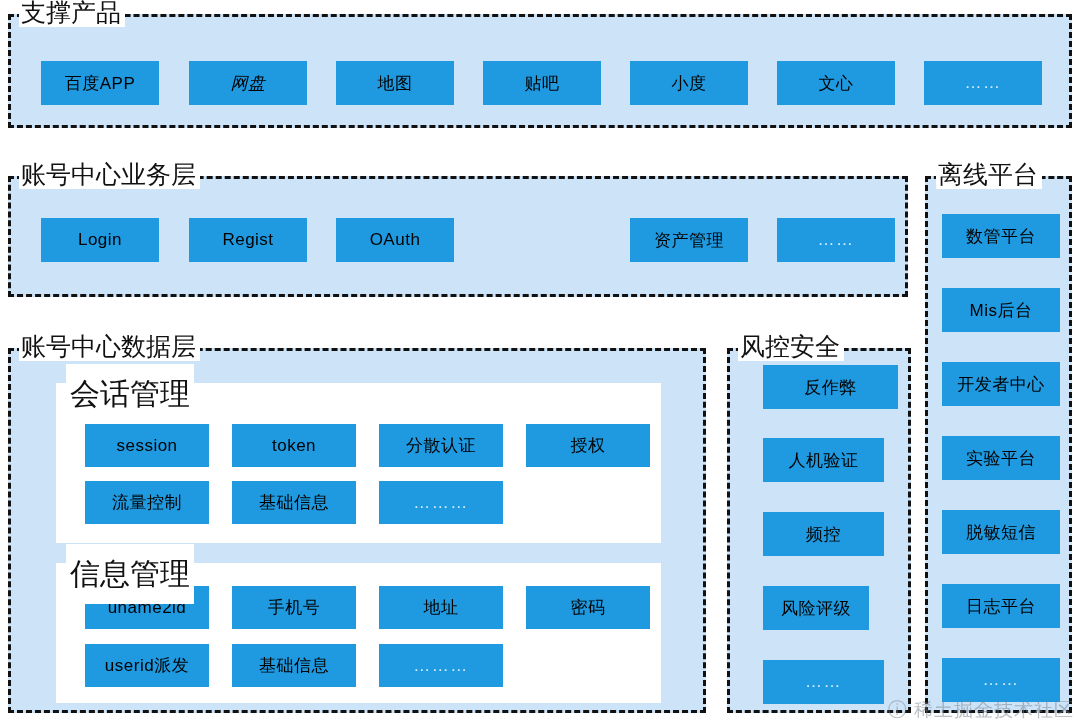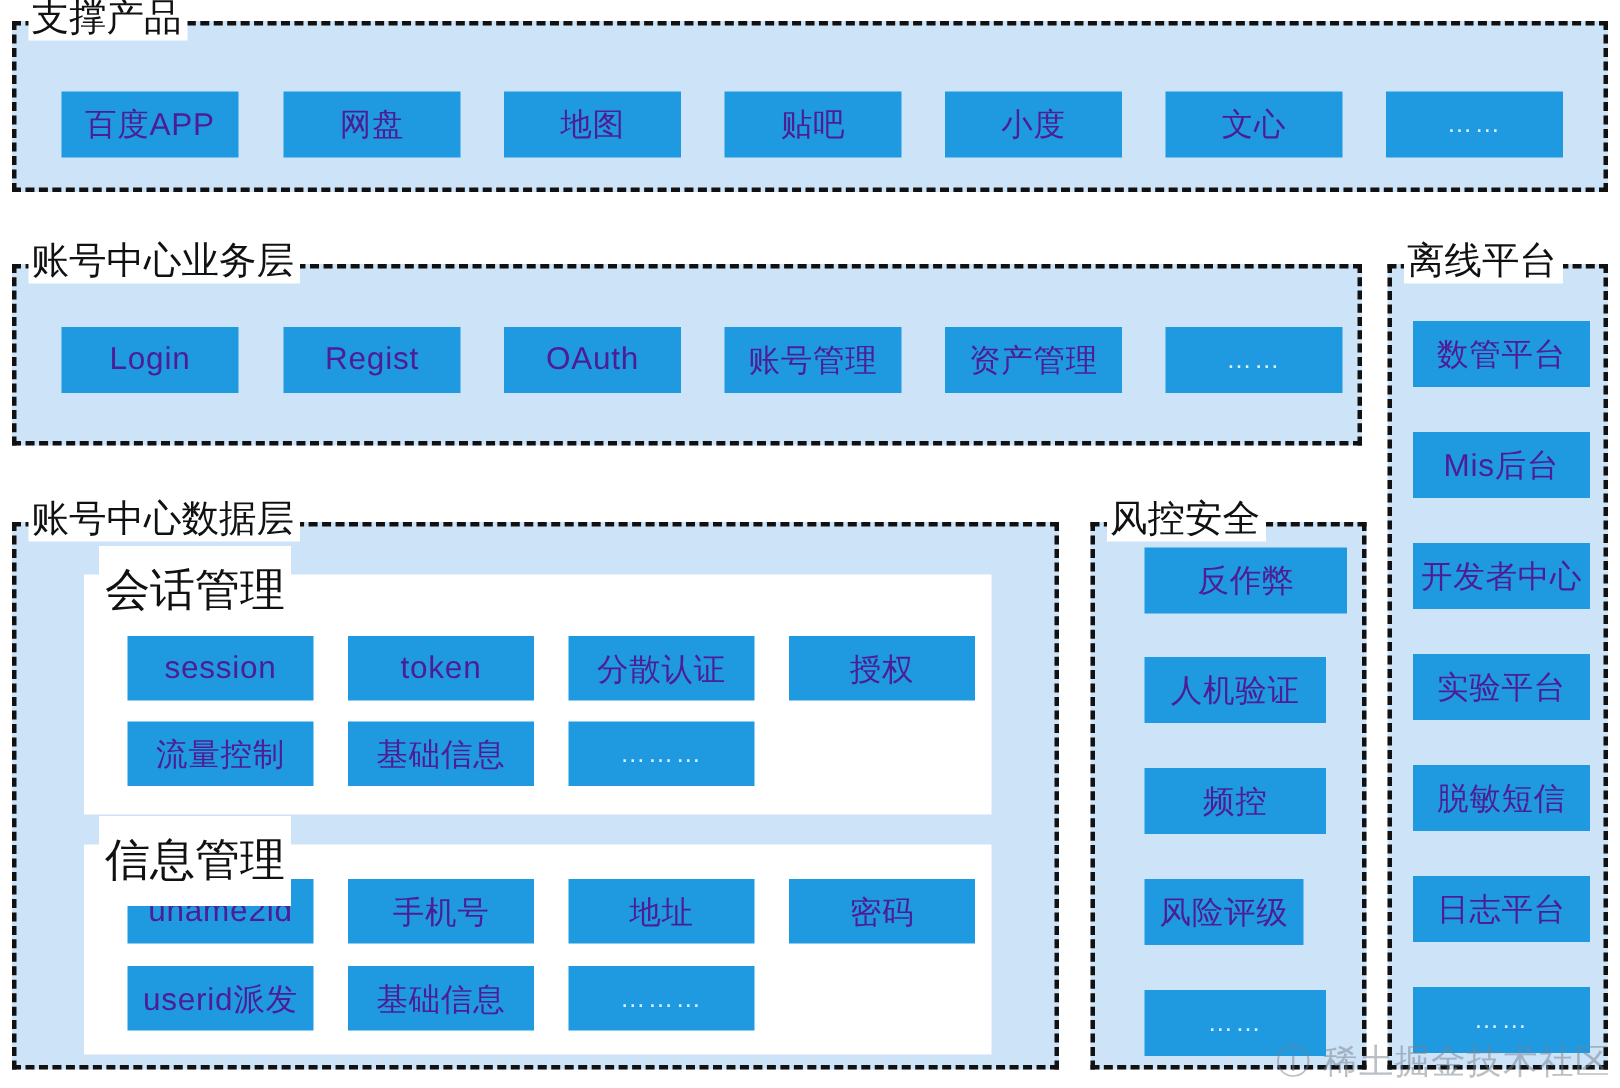--- a/index.html
+++ b/index.html
@@ -39,25 +39,25 @@
     padding: 0 4px 0 2px;
     white-space: nowrap;
     z-index: 5;
   }
 
   
   .chip {
     position: absolute;
     box-sizing: border-box;
     background: #1f9ae1;
-    color: #4c1d95;
+    color: #000000;
     display: flex;
     align-items: center;
     justify-content: center;
-    font-size: 21px;
+    font-size: 17px;
     letter-spacing: 0.5px;
     white-space: nowrap;
   }
   .chip.dots {
     font-size: 17px;
     letter-spacing: 1.5px;
     color: #d9f0ff;
   }
 
   
@@ -77,52 +77,51 @@
     padding: 16px 4px;
     white-space: nowrap;
     z-index: 4;
   }
 
   
   .watermark {
     position: absolute;
     right: 6px;
     bottom: 2px;
-    font-size: 23px;
+    font-size: 19px;
     color: rgba(120, 130, 140, 0.50);
     letter-spacing: 1px;
     white-space: nowrap;
     z-index: 20;
     pointer-events: none;
   }
 </style>
 </head>
 <body>
 
 <div id="canvas">
 
   <div class="group" style="left:8px; top:14px; width:1064px; height:114px;">
     <div class="group-title">支撑产品</div>
 
     <div class="chip" style="left:30px; top:44px; width:118px; height:44px;">百度APP</div>
-    <div class="chip" style="left:178px; top:44px; width:118px; height:44px;">网盘</div>
+    <div class="chip" style="left:178px; top:44px; width:118px; height:44px;font-style:italic;">网盘</div>
     <div class="chip" style="left:325px; top:44px; width:118px; height:44px;">地图</div>
     <div class="chip" style="left:472px; top:44px; width:118px; height:44px;">贴吧</div>
     <div class="chip" style="left:619px; top:44px; width:118px; height:44px;">小度</div>
     <div class="chip" style="left:766px; top:44px; width:118px; height:44px;">文心</div>
     <div class="chip dots" style="left:913px; top:44px; width:118px; height:44px;">……</div>
   </div>
 
   <div class="group" style="left:8px; top:176px; width:900px; height:121px;">
     <div class="group-title">账号中心业务层</div>
 
     <div class="chip" style="left:30px; top:39px; width:118px; height:44px;">Login</div>
     <div class="chip" style="left:178px; top:39px; width:118px; height:44px;">Regist</div>
     <div class="chip" style="left:325px; top:39px; width:118px; height:44px;">OAuth</div>
-    <div class="chip" style="left:472px; top:39px; width:118px; height:44px;">账号管理</div>
     <div class="chip" style="left:619px; top:39px; width:118px; height:44px;">资产管理</div>
     <div class="chip dots" style="left:766px; top:39px; width:118px; height:44px;">……</div>
   </div>
 
   <div class="group" style="left:8px; top:348px; width:698px; height:365px;">
     <div class="group-title">账号中心数据层</div>
 
     <div class="panel" style="left:45px; top:32px; width:605px; height:160px;">
       <div class="panel-title">会话管理</div>
 

